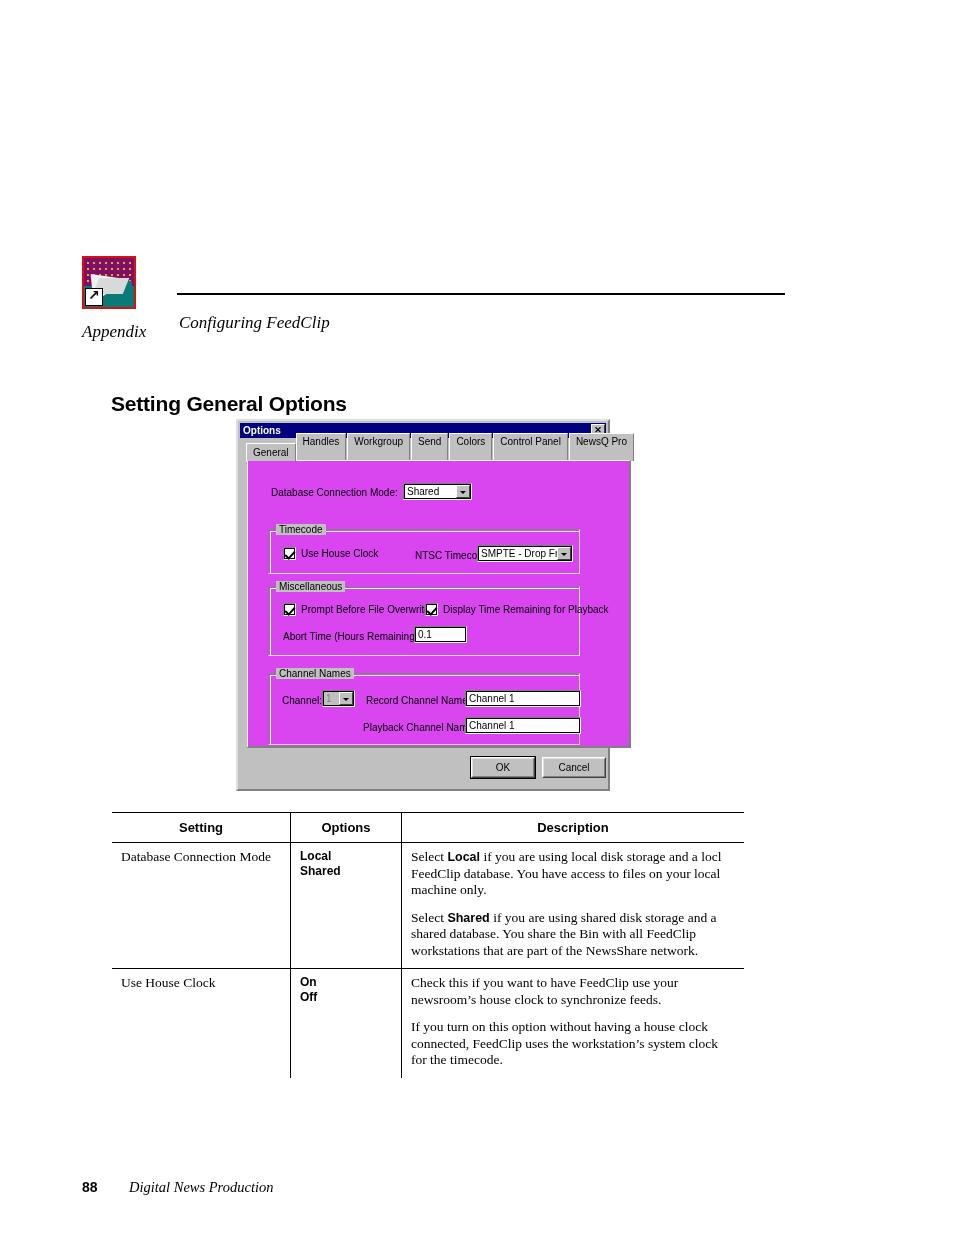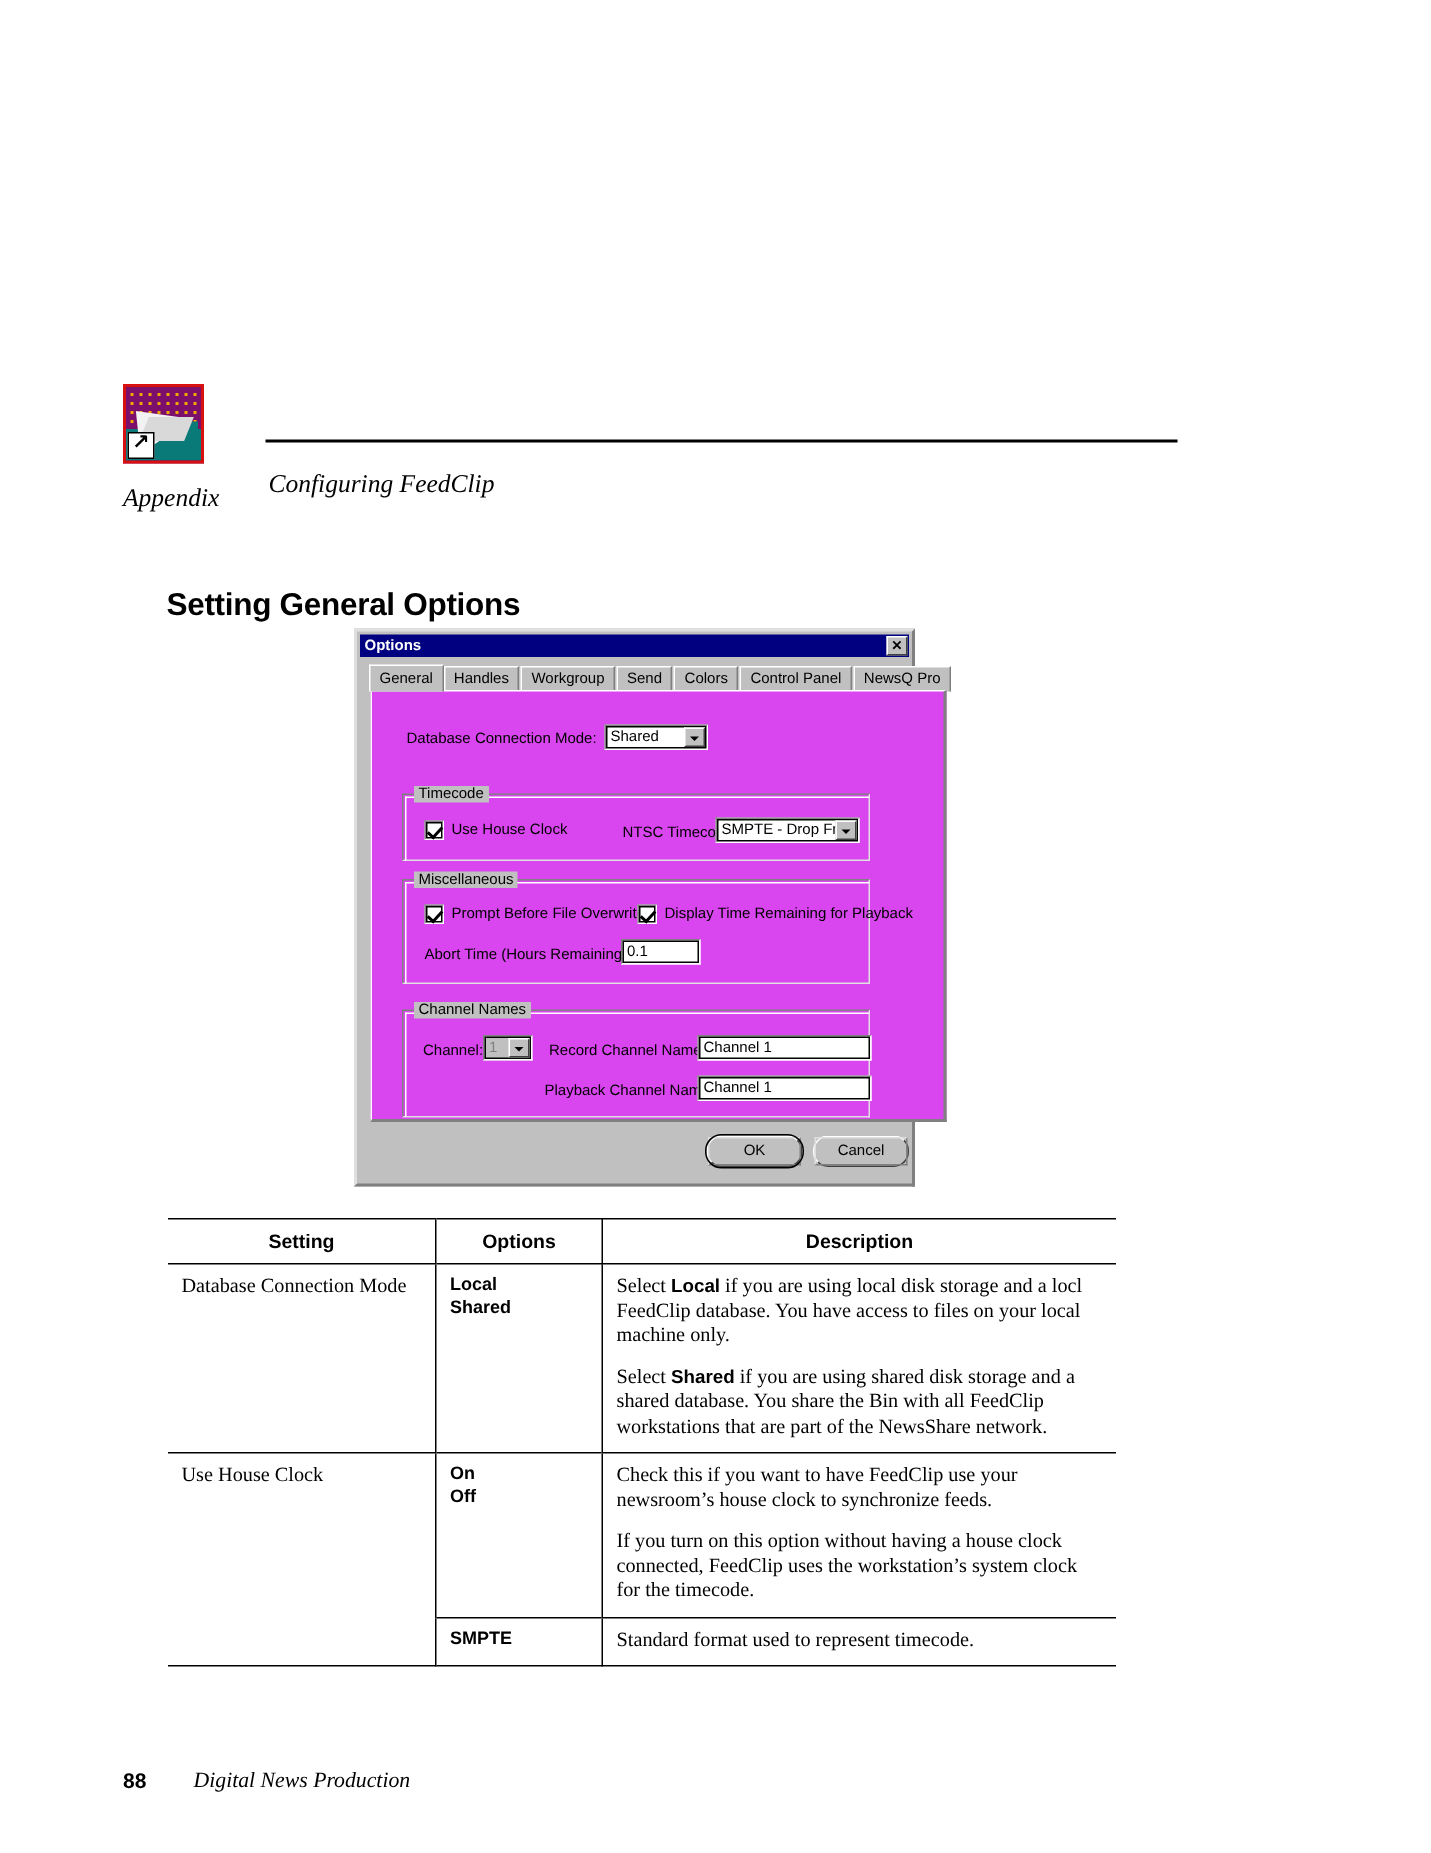--- a/index.html
+++ b/index.html
@@ -169,21 +169,21 @@
   }
 
   #tab-strip {
     position: absolute;
     left: 9px; top: 22px;
     display: flex;
     align-items: flex-end;
     height: 18px;
   }
   .tab {
-    height: 17px;
+    height: 28px;
     padding: 0 6px;
     background: #c0c0c0;
     border-top: 1px solid #ffffff;
     border-left: 1px solid #ffffff;
     border-right: 1px solid #808080;
     box-sizing: border-box;
     font-size: 10px;
     line-height: 15px;
     white-space: nowrap;
     margin-right: 1px;
@@ -336,21 +336,20 @@
     border-top: 1px solid #ffffff;
     border-left: 1px solid #ffffff;
     border-right: 1px solid #404040;
     border-bottom: 1px solid #404040;
     box-sizing: border-box;
     font-size: 10px;
     text-align: center;
     line-height: 18px;
     height: 21px;
     cursor: default;
-    border-radius: 10px;
   }
   .pushbtn.default { outline: 1px solid #000; outline-offset: 0px; }
   .pushbtn > span {
     display:block;
     border-top: 1px solid #dfdfdf;
     border-left: 1px solid #dfdfdf;
     border-right: 1px solid #808080;
     border-bottom: 1px solid #808080;
     height: 100%;
     box-sizing: border-box;
@@ -539,24 +538,17 @@
       </td>
     </tr>
     <tr class="rowsep">
       <td>Use House Clock</td>
       <td class="opt"><span>On</span><br><span>Off</span></td>
       <td class="desc">
         <p>Check this if you want to have FeedClip use your newsroom’s house clock to synchronize feeds.</p>
         <p>If you turn on this option without having a house clock connected, FeedClip uses the workstation’s system clock for the timecode.</p>
       </td>
     </tr>
-    <tr class="lastrow">
-      <td></td>
-      <td class="opt" style="border-top:1px solid #000;">SMPTE</td>
-      <td class="desc" style="border-top:1px solid #000;">
-        <p>Standard format used to represent timecode.</p>
-      </td>
-    </tr>
   </tbody>
 </table>
 
 <div id="page-number">88</div>
 <div id="footer-title">Digital News Production</div>
 
 </body></html>

